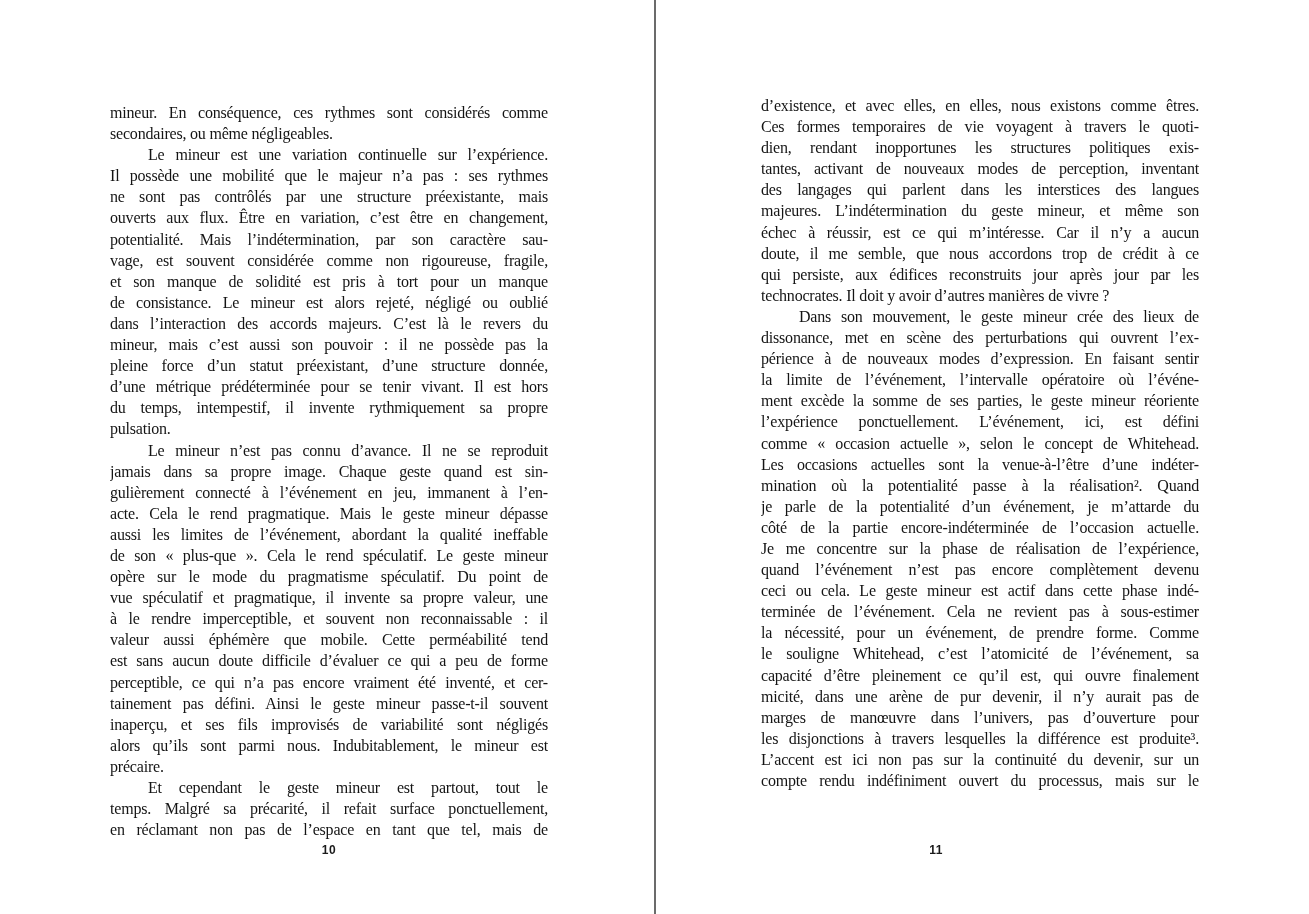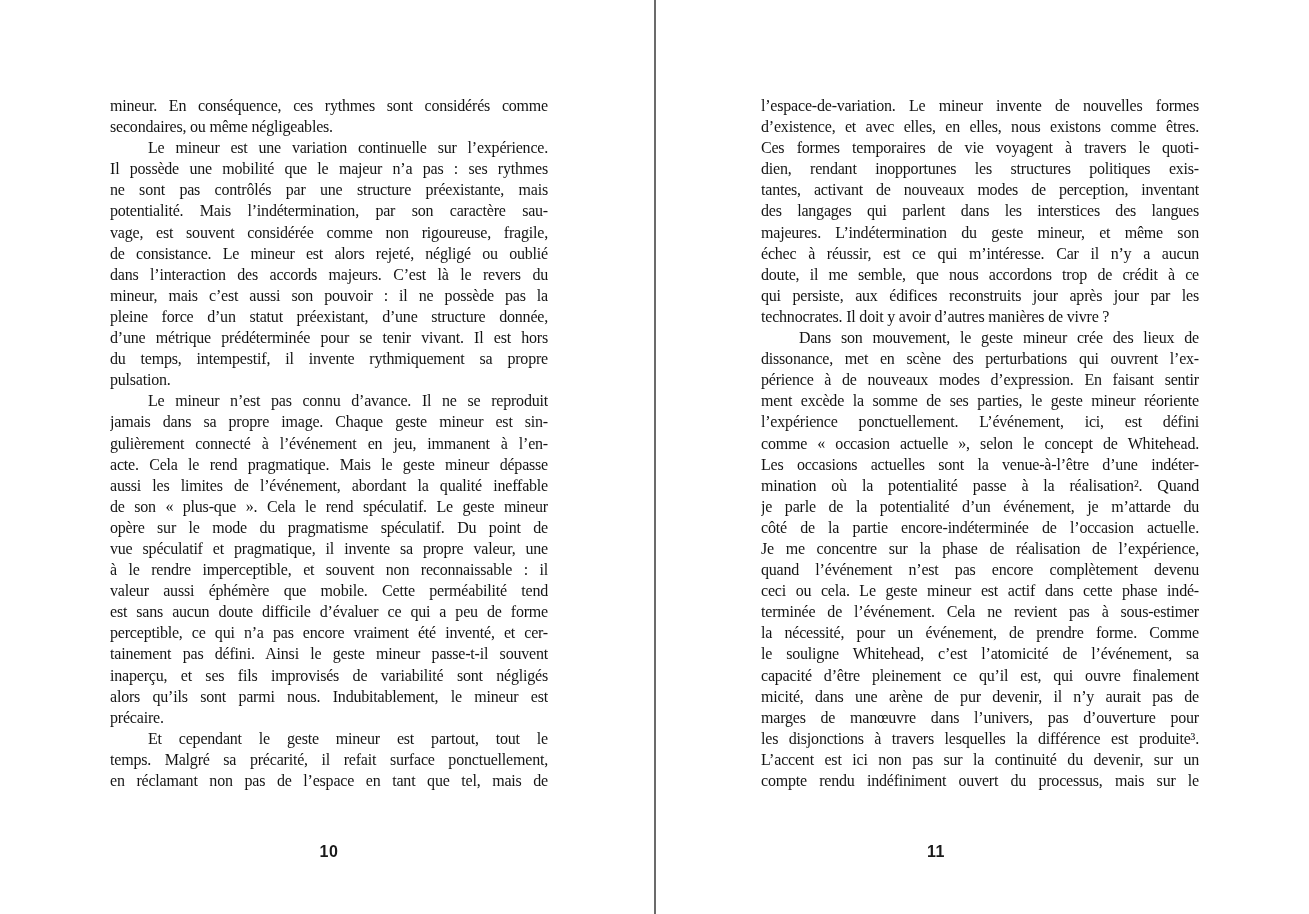--- a/index.html
+++ b/index.html
@@ -28,70 +28,72 @@
     background: #6b6b6b;
   }
   .text-block {
     position: absolute;
     top: 95px;
     width: 438px;
     color: #141414;
     font-size: 16px;
     letter-spacing: -0.2px;
   }
-  .text-block.left  { left: 110px; }
+  .text-block.left  { left: 110px; margin-top: 7px; }
   .text-block.right { left: 761px; }
   .line {
     height: 21.1px;
     line-height: 21.1px;
     text-align: justify;
     text-align-last: justify;
     overflow: hidden;
     white-space: nowrap; 
   }
   
   .line { white-space: normal; }
   .line.lastline { text-align-last: left; }
   .line.indent { text-indent: 38px; }
   .page-number {
     position: absolute;
     top: 843px;
     width: 438px;
     text-align: center;
     font-family: "Liberation Sans", sans-serif;
-    font-size: 16px;
+    font-size: 12px;
     font-weight: bold;
     color: #1a1a1a;
     letter-spacing: 0.5px;
   }
   .page-number.left  { left: 110px; }
   .page-number.right { left: 717px; }
 </style>
 </head>
 <body>
 
 <div class="spread">
 
   <div class="text-block left">
       <div class="line">mineur. En conséquence, ces rythmes sont considérés comme</div>
       <div class="line lastline">secondaires, ou même négligeables.</div>
       <div class="line indent">Le mineur est une variation continuelle sur l’expérience.</div>
       <div class="line">Il possède une mobilité que le majeur n’a pas : ses rythmes</div>
       <div class="line">ne sont pas contrôlés par une structure préexistante, mais</div>
+      <div class="line">ouverts aux flux. Être en variation, c’est être en changement,</div>
       <div class="line">potentialité. Mais l’indétermination, par son caractère sau-</div>
       <div class="line">vage, est souvent considérée comme non rigoureuse, fragile,</div>
+      <div class="line">et son manque de solidité est pris à tort pour un manque</div>
       <div class="line">de consistance. Le mineur est alors rejeté, négligé ou oublié</div>
       <div class="line">dans l’interaction des accords majeurs. C’est là le revers du</div>
       <div class="line">mineur, mais c’est aussi son pouvoir : il ne possède pas la</div>
       <div class="line">pleine force d’un statut préexistant, d’une structure donnée,</div>
       <div class="line">d’une métrique prédéterminée pour se tenir vivant. Il est hors</div>
       <div class="line">du temps, intempestif, il invente rythmiquement sa propre</div>
       <div class="line lastline">pulsation.</div>
       <div class="line indent">Le mineur n’est pas connu d’avance. Il ne se reproduit</div>
-      <div class="line">jamais dans sa propre image. Chaque geste mineur est sin-</div>
+      <div class="line">jamais dans sa propre image. Chaque geste quand est sin-</div>
       <div class="line">gulièrement connecté à l’événement en jeu, immanent à l’en-</div>
       <div class="line">acte. Cela le rend pragmatique. Mais le geste mineur dépasse</div>
       <div class="line">aussi les limites de l’événement, abordant la qualité ineffable</div>
       <div class="line">de son « plus-que ». Cela le rend spéculatif. Le geste mineur</div>
       <div class="line">opère sur le mode du pragmatisme spéculatif. Du point de</div>
       <div class="line">vue spéculatif et pragmatique, il invente sa propre valeur, une</div>
       <div class="line">à le rendre imperceptible, et souvent non reconnaissable : il</div>
       <div class="line">valeur aussi éphémère que mobile. Cette perméabilité tend</div>
       <div class="line">est sans aucun doute difficile d’évaluer ce qui a peu de forme</div>
       <div class="line">perceptible, ce qui n’a pas encore vraiment été inventé, et cer-</div>
@@ -102,34 +104,34 @@
       <div class="line indent">Et cependant le geste mineur est partout, tout le</div>
       <div class="line">temps. Malgré sa précarité, il refait surface ponctuellement,</div>
       <div class="line">en réclamant non pas de l’espace en tant que tel, mais de</div>
     </div>
 
   <div class="page-number left">10</div>
 
   <div class="divider"></div>
 
   <div class="text-block right">
-      <div class="line">l’espace-de-variation. Le mineur invente de nouvelles formes</div>
       <div class="line">d’existence, et avec elles, en elles, nous existons comme êtres.</div>
       <div class="line">Ces formes temporaires de vie voyagent à travers le quoti-</div>
       <div class="line">dien, rendant inopportunes les structures politiques exis-</div>
       <div class="line">tantes, activant de nouveaux modes de perception, inventant</div>
       <div class="line">des langages qui parlent dans les interstices des langues</div>
       <div class="line">majeures. L’indétermination du geste mineur, et même son</div>
       <div class="line">échec à réussir, est ce qui m’intéresse. Car il n’y a aucun</div>
       <div class="line">doute, il me semble, que nous accordons trop de crédit à ce</div>
       <div class="line">qui persiste, aux édifices reconstruits jour après jour par les</div>
       <div class="line lastline">technocrates. Il doit y avoir d’autres manières de vivre ?</div>
       <div class="line indent">Dans son mouvement, le geste mineur crée des lieux de</div>
       <div class="line">dissonance, met en scène des perturbations qui ouvrent l’ex-</div>
       <div class="line">périence à de nouveaux modes d’expression. En faisant sentir</div>
+      <div class="line">la limite de l’événement, l’intervalle opératoire où l’événe-</div>
       <div class="line">ment excède la somme de ses parties, le geste mineur réoriente</div>
       <div class="line">l’expérience ponctuellement. L’événement, ici, est défini</div>
       <div class="line">comme « occasion actuelle », selon le concept de Whitehead.</div>
       <div class="line">Les occasions actuelles sont la venue-à-l’être d’une indéter-</div>
       <div class="line">mination où la potentialité passe à la réalisation². Quand</div>
       <div class="line">je parle de la potentialité d’un événement, je m’attarde du</div>
       <div class="line">côté de la partie encore-indéterminée de l’occasion actuelle.</div>
       <div class="line">Je me concentre sur la phase de réalisation de l’expérience,</div>
       <div class="line">quand l’événement n’est pas encore complètement devenu</div>
       <div class="line">ceci ou cela. Le geste mineur est actif dans cette phase indé-</div>

